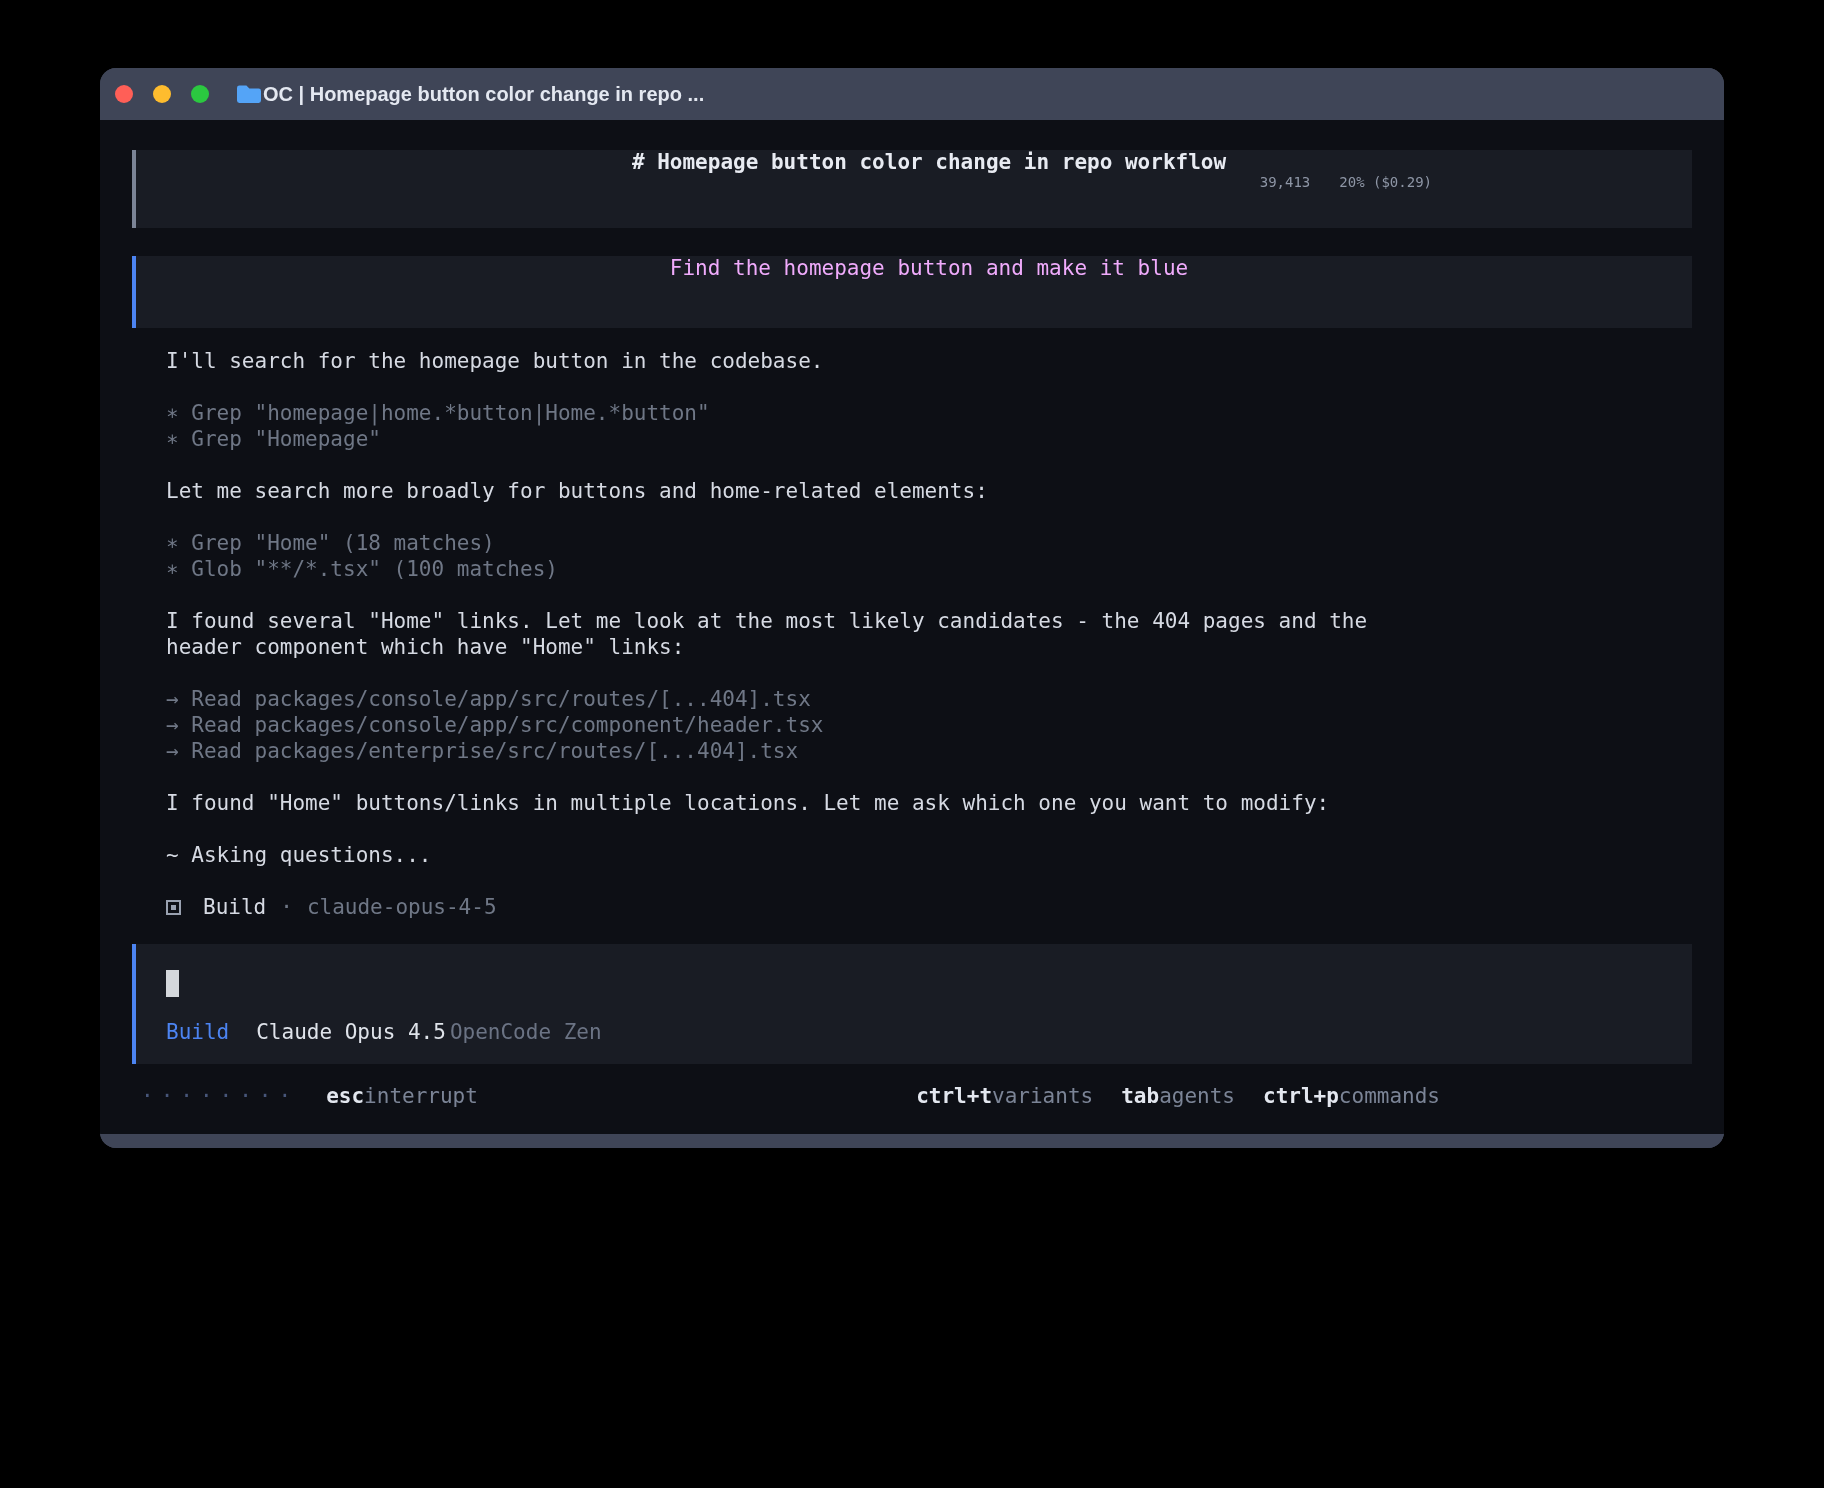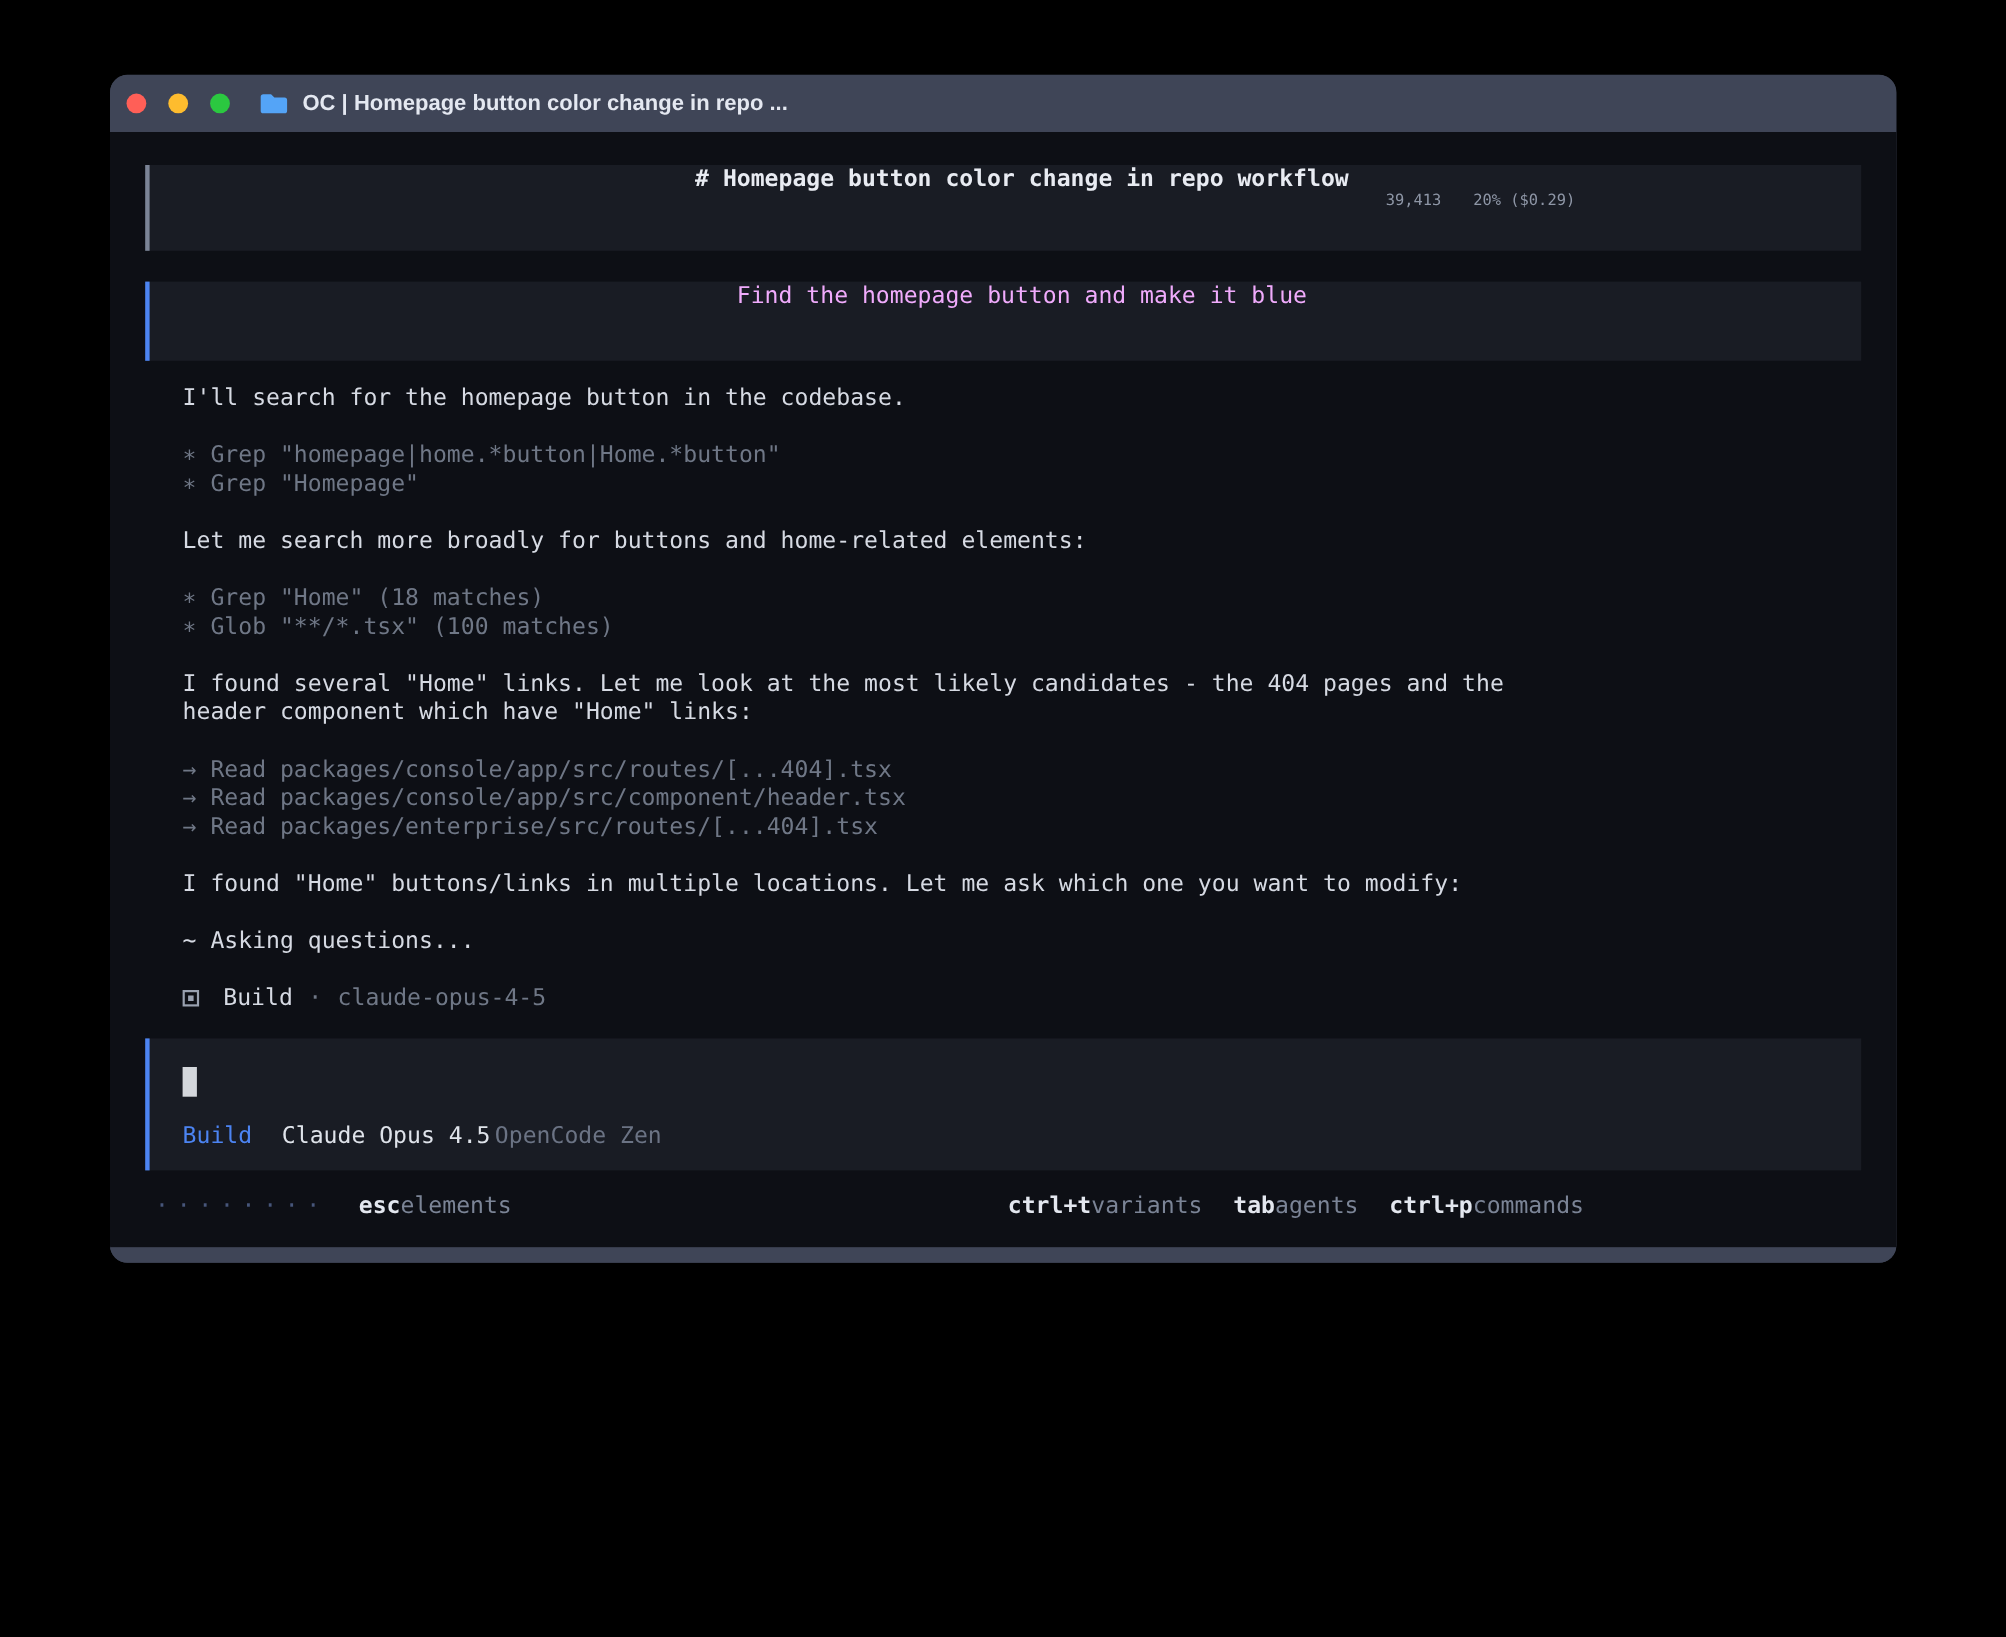--- a/index.html
+++ b/index.html
@@ -13,21 +13,21 @@
     box-shadow:0 24px 70px rgba(0,0,0,0.65);
   }
 
   
   .titlebar { height:52px; flex:0 0 52px; display:flex; align-items:center; padding:0 15px; background:#3f4557; }
   .lights { display:flex; gap:20px; }
   .light { width:18px; height:18px; border-radius:50%; }
   .light.red { background:#ff5f57; }
   .light.yellow { background:#febc2e; }
   .light.green { background:#2bc840; }
-  .title-group { display:flex; align-items:center; gap:12px; margin-left:26px;
+  .title-group { display:flex; align-items:center; gap:0; margin-left:26px;
     font-family:"Liberation Sans", sans-serif; font-weight:bold; font-size:20px; color:#e4e8f1; }
 
   
   .terminal { flex:1 1 auto; background:#0d0f15; padding:30px 32px 0; display:flex; flex-direction:column; overflow:hidden; }
   .chrome-bottom { flex:0 0 14px; background:#3f4557; }
 
   .block { background:#191c24; border-left:4px solid #7b8496;flex-direction:column; }
   .session-header { height:78px; flex:0 0 78px; display:flex; align-items:center; padding-left:30px; margin-bottom:28px; }
   .session-title { font-weight:bold; color:#e8ebf2; font-size:21px; white-space:pre; }
   .session-stats { margin-left:auto; margin-right:260px; color:#8e96a6; font-size:14px; display:flex; gap:29px; white-space:pre; }
@@ -135,21 +135,21 @@
         <span class="input-model">Claude Opus 4.5</span>
         <span class="input-provider">OpenCode Zen</span>
       </div>
     </div>
 
     <div class="statusbar">
       <div class="sb-left">
         <span class="dots">········</span>
         <span class="keyhint">
           <span class="key">esc</span>
-          <span class="label">elements</span>
+          <span class="label">interrupt</span>
         </span>
       </div>
       <div class="sb-right">
         <span class="keyhint">
           <span class="key">ctrl+t</span>
           <span class="label">variants</span>
         </span>
         <span class="keyhint">
           <span class="key">tab</span>
           <span class="label">agents</span>

